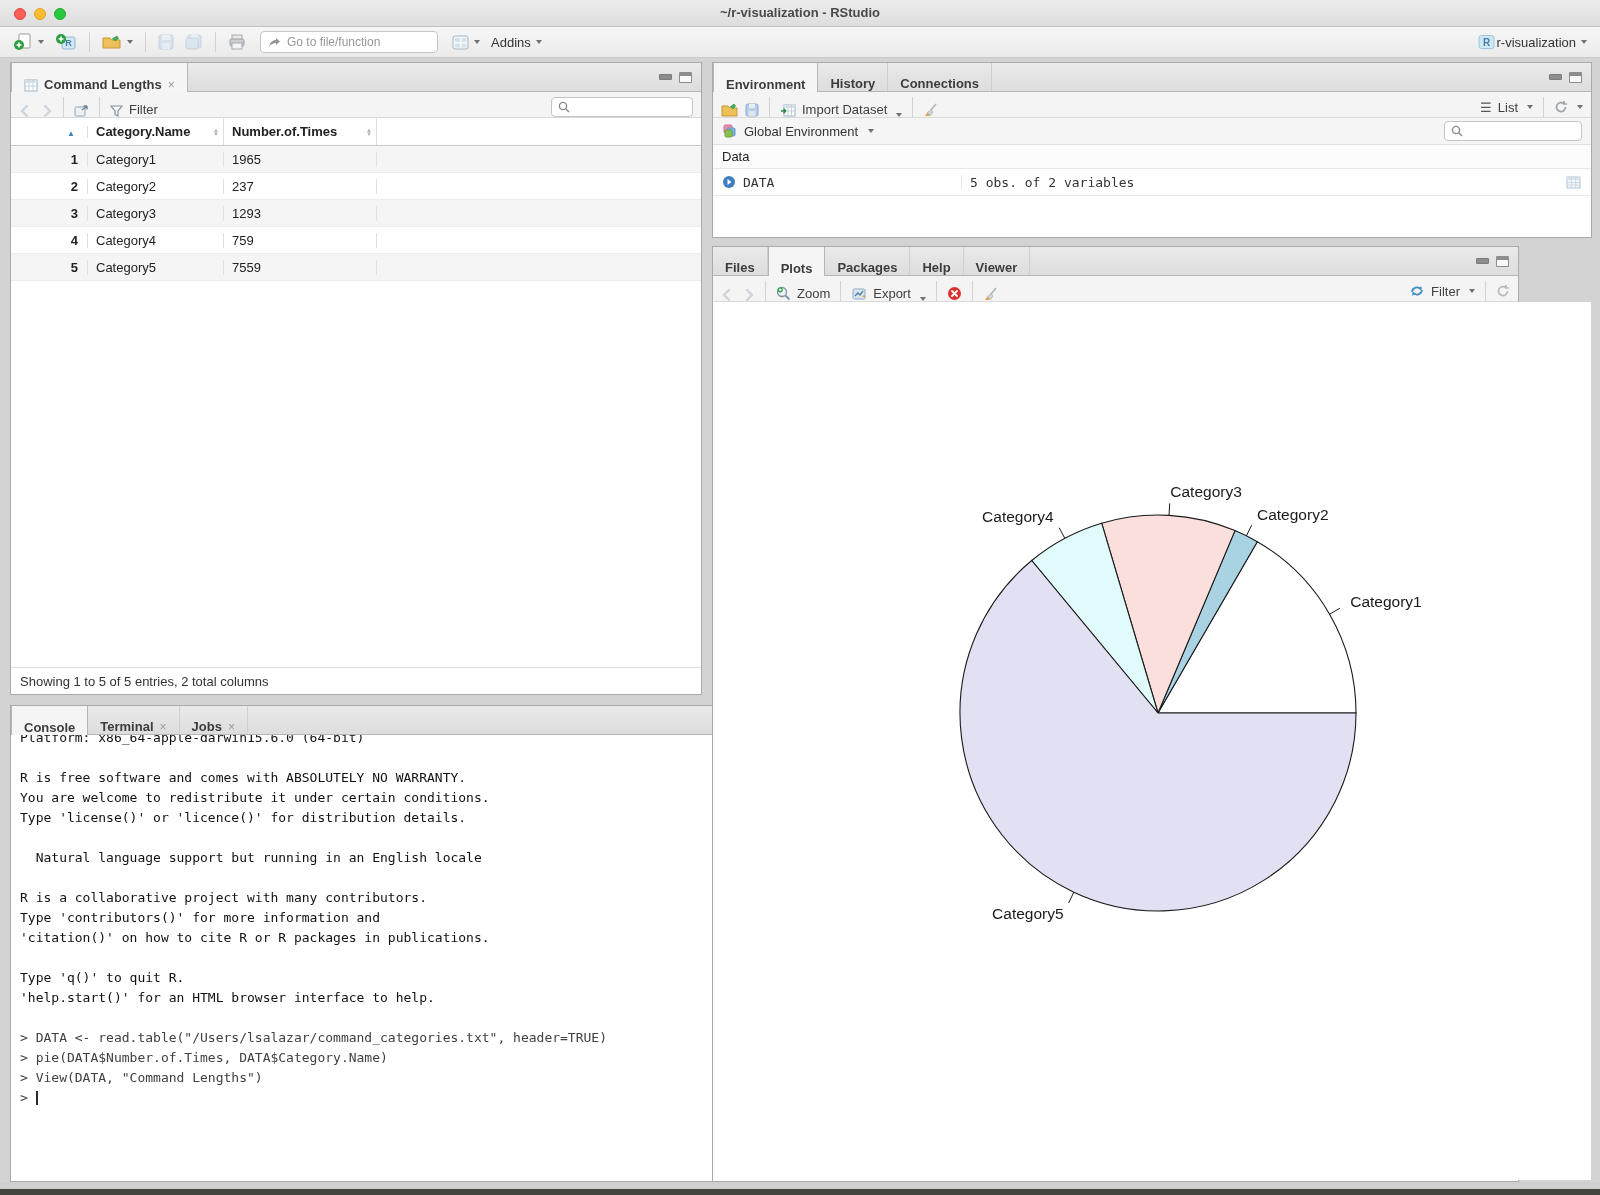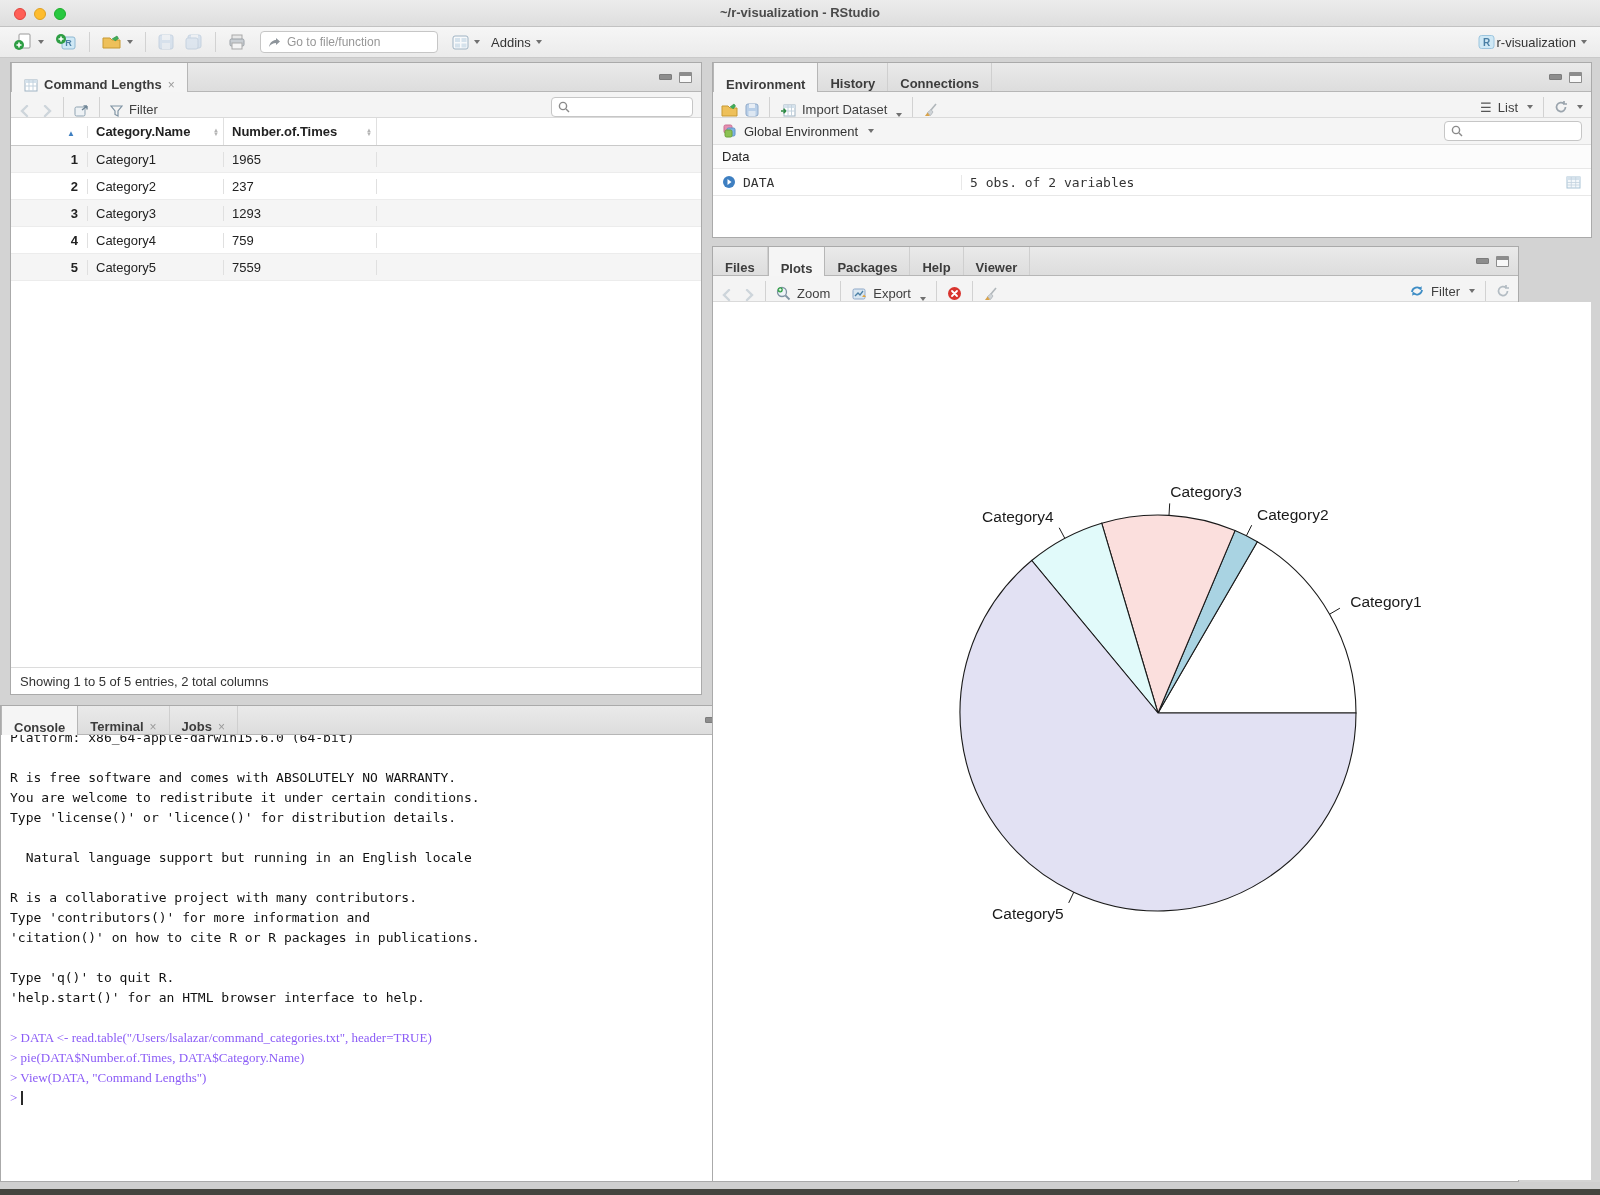--- a/index.html
+++ b/index.html
@@ -46,21 +46,21 @@
   }
   .goto-box input { border:none; outline:none; width:130px; font-size:12px; color:#444; background:transparent; font-family:"Liberation Sans",sans-serif; }
   .goto-box input::placeholder { color:#979797; }
   .toolbar-right { margin-left:auto; display:flex; align-items:center; gap:5px; }
   .proj-label { font-size:13px; color:#333; }
   .addins-label { font-size:13px; color:#333; }
 
   
   .pane { position:absolute; background:#fff; border:1px solid #aaaaaa; }
   #pane-viewer  { left:10px;  top:62px;  width:692px; height:633px; }
-  #pane-console { left:0;  top:705px; width:748px; height:477px; }
+  #pane-console { left:10px;  top:705px; width:748px; height:477px; }
   #pane-env     { left:712px; top:62px;  width:880px; height:176px; }
   #pane-plots   { left:712px; top:246px; width:807px; height:936px; }
 
   .tabbar {
     height:29px; background:linear-gradient(#eaeaea,#dddddd);
     border-bottom:1px solid #b6b6b6;
     display:flex; align-items:stretch; position:relative;
   }
   .tab {
     display:flex; align-items:flex-end; gap:6px; padding:0 12px;
@@ -112,21 +112,21 @@
     height:24px; background:#f5f5f5; border-bottom:1px solid #e2e2e2;
     display:flex; align-items:center; gap:6px; padding:0 9px;
     font-size:12.5px; color:#7a7a7a;
   }
   .console-out {
     height:425px; overflow:hidden; padding-left:9px; padding-top:0;
     font-size:13px; line-height:20px; color:#111;
   }
   .console-out .cline:first-child { margin-top:-7px; }
   .cline { white-space:pre; }
-  .cline.cmd { color:#8b5cf6;font-family:Liberation Serif, serif; }
+  .cline.cmd { color:#404040; }
   .cursor { display:inline-block; width:2px; height:14px; background:#2a2a2a; vertical-align:text-bottom; }
 
   
   .env-scope {
     height:27px; background:#f5f5f5; border-bottom:1px solid #e0e0e0;
     display:flex; align-items:center; gap:7px; padding:0 9px; font-size:13px; color:#333;
   }
   .env-section { height:24px; display:flex; align-items:center; padding-left:9px;
     font-size:13px; color:#222; border-bottom:1px solid #e8e8e8; background:#fcfcfc;}
   .env-row { height:27px; display:flex; align-items:center; border-bottom:1px solid #e8e8e8; font-size:13px; }

